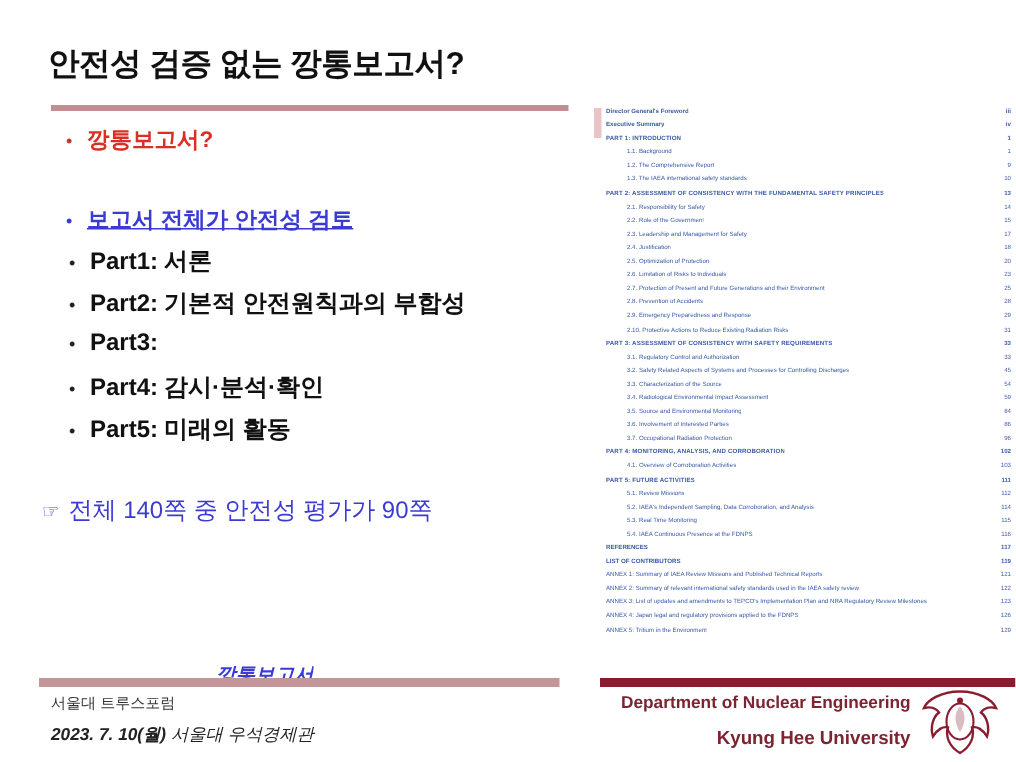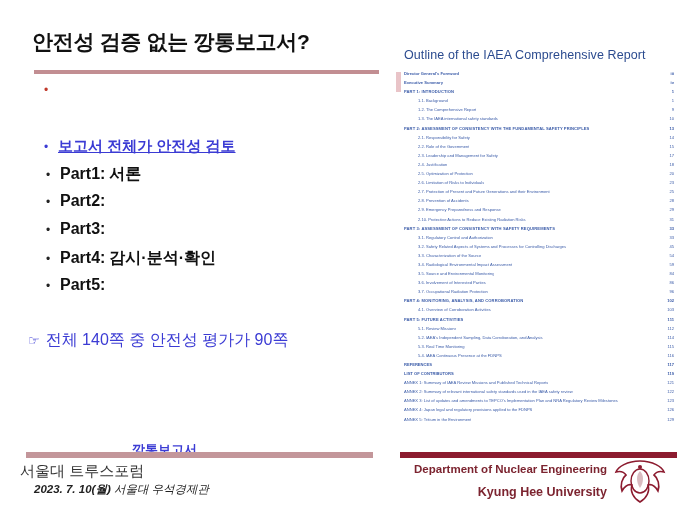--- a/index.html
+++ b/index.html
@@ -172,34 +172,35 @@
   #footer-rule-left {
     position: absolute;
     left: 26px;
     top: 452px;
     width: 347px;
     height: 6px;
     background: #c3969a;
   }
   #footer-clip-text {
     position: absolute;
-    left: 132px;
+    left: 144px;
     top: 441px;
     font-size: 13px;
     font-weight: bold;
     color: #3b3bd4;
     white-space: nowrap;
     overflow: hidden;
     height: 13px;
+    font-style: italic;
   }
   #footer-forum {
     position: absolute;
-    left: 20px;
+    left: 34px;
     top: 462px;
-    font-size: 15px;
+    font-size: 10px;
     color: #333333;
     white-space: nowrap;
   }
   #footer-date-row {
     position: absolute;
     left: 34px;
     top: 482px;
     font-size: 11.5px;
     color: #222222;
     white-space: nowrap;
@@ -242,58 +243,60 @@
   }
 </style>
 </head>
 <body>
 
 <div id="slide-title">안전성 검증 없는 깡통보고서?</div>
 <div id="title-rule"></div>
 
 <div class="bullet-row" id="bullet-kkangtong">
   <span class="bullet-dot">•</span>
+  <span class="bullet-text">깡통보고서?</span>
 </div>
 
 <div class="bullet-row" id="bullet-overall">
   <span class="bullet-dot">•</span>
   <span class="bullet-text">보고서 전체가 안전성 검토</span>
 </div>
 
 <div class="part-row" id="part-1">
   <span class="bullet-dot">•</span>
   <span class="part-label">Part1:</span>
   <span class="part-desc">서론</span>
 </div>
 <div class="part-row" id="part-2">
   <span class="bullet-dot">•</span>
   <span class="part-label">Part2:</span>
+  <span class="part-desc">기본적 안전원칙과의 부합성</span>
 </div>
 <div class="part-row" id="part-3">
   <span class="bullet-dot">•</span>
   <span class="part-label">Part3:</span>
 </div>
 <div class="part-row" id="part-4">
   <span class="bullet-dot">•</span>
   <span class="part-label">Part4:</span>
   <span class="part-desc">감시·분석·확인</span>
 </div>
 <div class="part-row" id="part-5">
   <span class="bullet-dot">•</span>
   <span class="part-label">Part5:</span>
+  <span class="part-desc">미래의 활동</span>
 </div>
 
 <div id="conclusion-row">
   <span class="hand-icon">☞</span>
   <span class="conclusion-text">전체 140쪽 중 안전성 평가가 90쪽</span>
 </div>
 
 <div id="outline-panel">
   <div id="outline-accent"></div>
-  <div id="outline-heading">Outline of the IAEA Comprehensive Report</div>
   <div id="toc-list">
       <div class="toc-row lvl-front">
         <span class="toc-label">Director General's Foreword</span>
         <span class="toc-page">iii</span>
       </div>
       <div class="toc-row lvl-front">
         <span class="toc-label">Executive Summary</span>
         <span class="toc-page">iv</span>
       </div>
       <div class="toc-row lvl-part">

